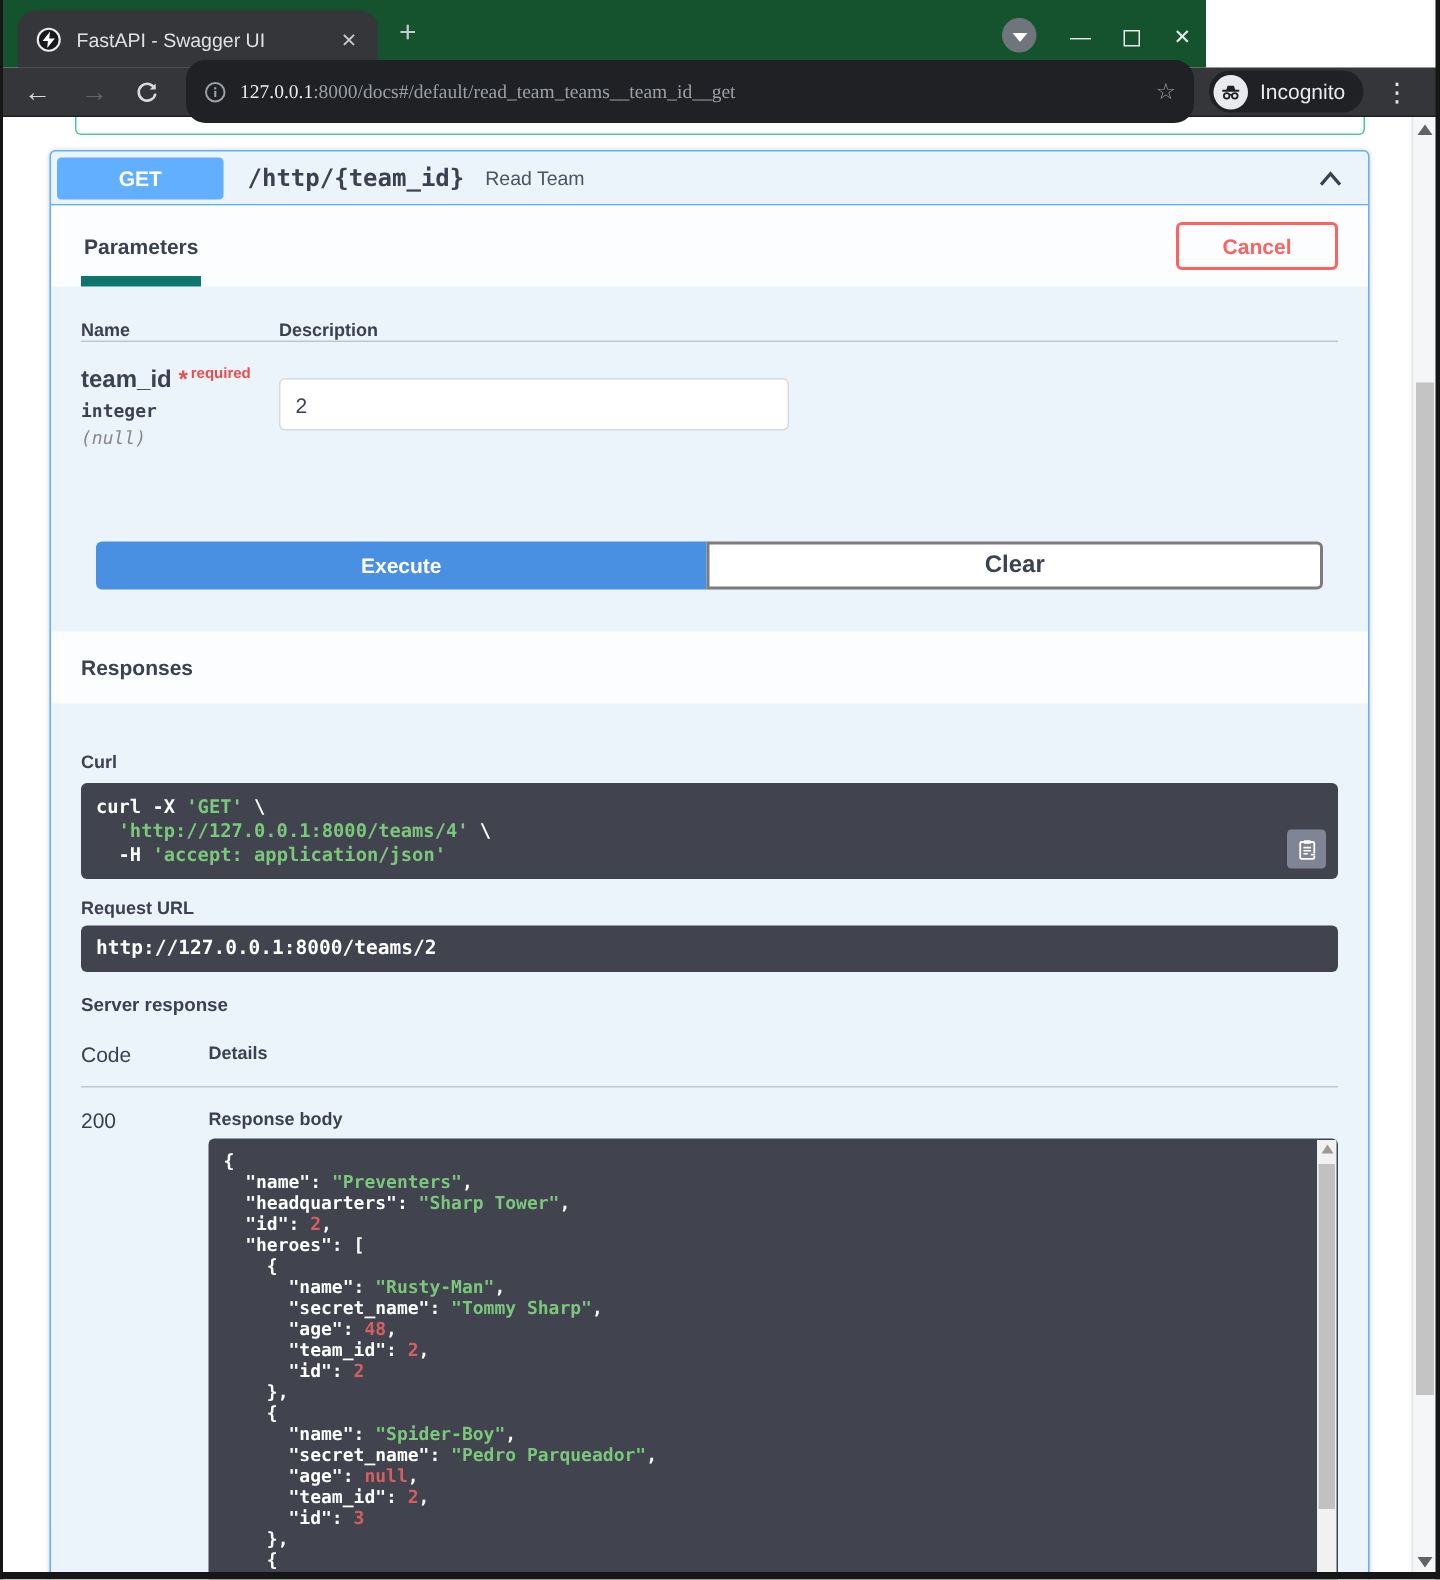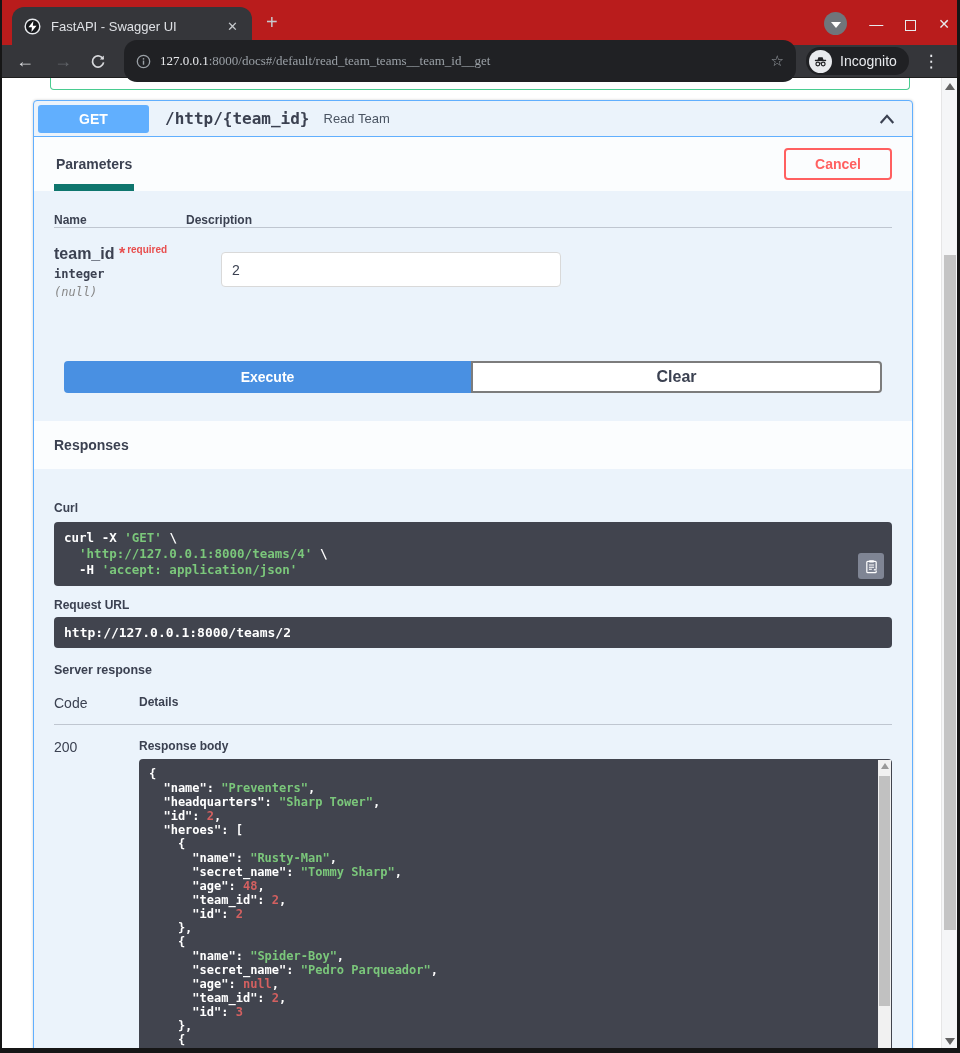--- a/index.html
+++ b/index.html
@@ -6,21 +6,21 @@
   html,body { width:960px; height:1053px; overflow:hidden; background:#fff;
               font-family:"Liberation Sans", sans-serif; }
   body { position:relative; }
 
   
   .frame-left  { position:absolute; left:0; top:0; bottom:0; width:2px; background:#161616; z-index:50; }
   .frame-right { position:absolute; right:0; top:0; bottom:0; width:3px; background:#161616; z-index:50; }
   .frame-bottom{ position:absolute; left:0; right:0; bottom:0; height:5px; background:#161616; z-index:50; }
 
   
-  .titlebar { position:absolute; left:0; top:0; width:960px; height:45px; background:#b91c1c; z-index:40; }
+  .titlebar { position:absolute; left:0; top:0; width:804px; height:45px; background:#14532d; z-index:40; }
   .tab { position:absolute; left:12px; top:7px; width:240px; height:38px; background:#35363a;
          border-radius:12px 12px 0 0; display:flex; align-items:center; padding:0 10px 0 12px; }
   .tab-title { color:#dfe1e5; font-size:13px; margin-left:10px; flex:1; white-space:nowrap; overflow:hidden; }
   .tab-close { color:#c7cacd; font-size:13px; padding:0 4px; cursor:default; }
   .newtab-btn { position:absolute; left:266px; top:12px; color:#c7cacd; font-size:20px; line-height:20px; }
   .tb-right { position:absolute; right:10px; top:12px; display:flex; align-items:center; gap:22px; }
   .circle-btn { width:23px; height:23px; border-radius:50%; background:#70757b; display:flex;
                 align-items:center; justify-content:center; }
   .caret-down { width:0; height:0; border-left:5px solid transparent; border-right:5px solid transparent;
                 border-top:6px solid #fff; margin-top:2px; }
@@ -67,21 +67,21 @@
                 padding:0 20px; }
   .tab-item { font-size:14px; font-weight:bold; color:#3b4151; padding:17px 2px 12px 2px;
               border-bottom:7px solid #0f766e; margin-bottom:-2px; }
   .cancel-btn { margin-left:auto; border:2px solid #ff6060; color:#ff6060; background:transparent;
                 font-weight:bold; font-size:14px; border-radius:4px; padding:6px 29px; font-family:inherit; }
 
   .params-body { padding:22px 20px 0 20px; }
   .cols-header { display:flex; font-size:12px; font-weight:bold; color:#3b4151;
                  padding-bottom:0; border-bottom:1px solid rgba(59,65,81,.25); }
   .col1 { width:132px; }
-  .param-row { display:flex; padding-top:16px;gap:35px; }
+  .param-row { display:flex; padding-top:16px; }
   .p-name { font-size:16px; font-weight:bold; color:#3b4151; }
   .p-star { color:#e84e4e; }
   .p-req  { color:#e84e4e; font-size:10px; vertical-align:6px; margin-left:2px; }
   .p-type { font-family:"DejaVu Sans Mono", monospace; font-weight:bold; font-size:12px;
             color:#3b4151; margin-top:4px; }
   .p-loc  { font-family:"DejaVu Sans Mono", monospace; font-style:italic; font-size:12px;
             color:#888; margin-top:4px; }
   .p-input { width:340px; height:35px; margin-top:8px; border:1px solid #d9d9d9; border-radius:4px;
              font-size:14px; padding:0 10px; color:#3b4151; font-family:inherit; background:#fff; }
   .rows-spacer { height:62px; }

